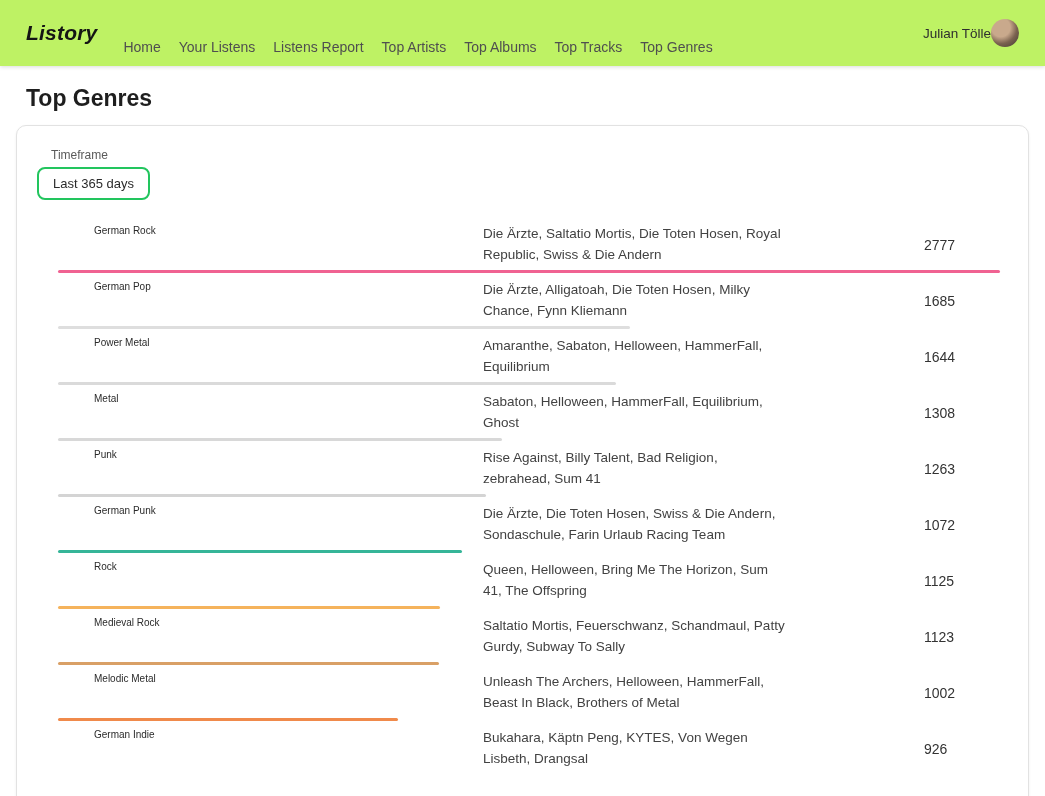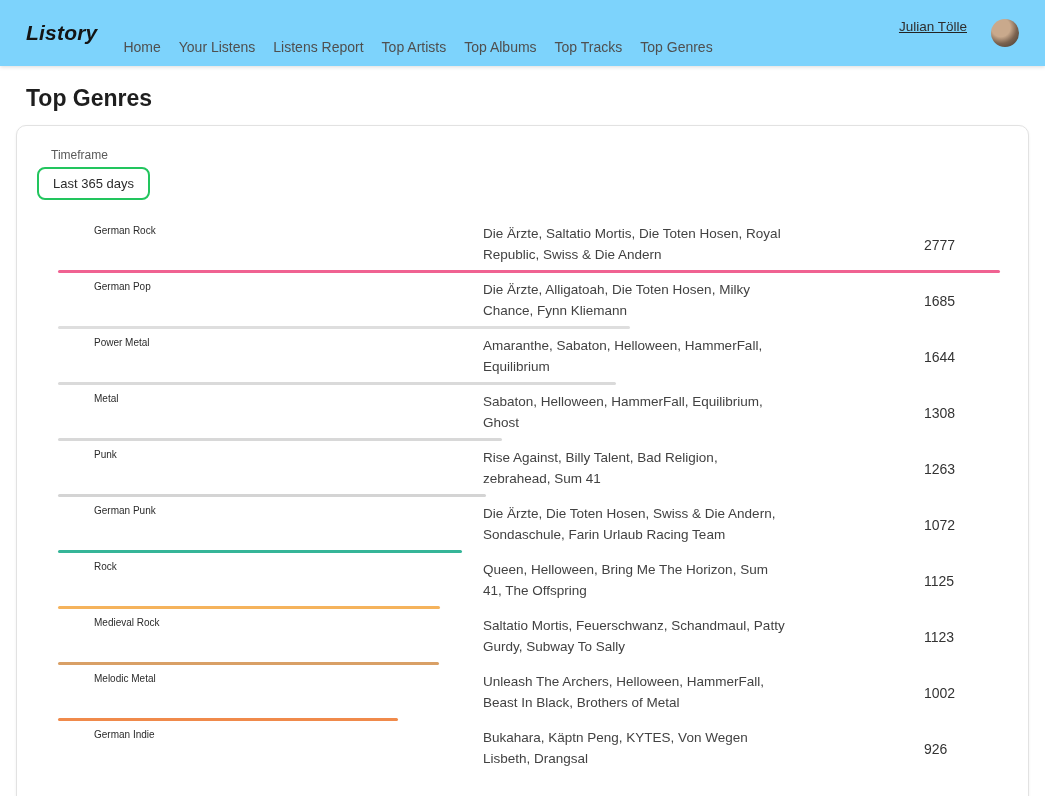--- a/index.html
+++ b/index.html
@@ -10,21 +10,21 @@
     font-family: "Liberation Sans", sans-serif;
     color: #222;
   }
 
   
   .topbar {
     height: 66px;
     display: flex;
     align-items: center;
     padding: 0 26px;
-    background: #7dd3fc;
+    background: #bef264;
     box-shadow: 0 1px 4px rgba(0,0,0,0.14);
     position: relative;
     z-index: 5;
   }
   .logo {
     font-style: italic;
     font-weight: 800;
     font-size: 21px;
     letter-spacing: 0.2px;
     color: #141414;
@@ -32,21 +32,21 @@
     cursor: pointer;
   }
   .nav { display: flex; align-items: center; gap: 18px; flex: 1; }
   .nav-item {
     font-size: 14px;
     color: #4f4f4f;
     cursor: pointer;
     white-space: nowrap;
     margin-top: 28px;
   }
-  .user-area { display: flex; gap: 24px; text-decoration: underline; }
+  .user-area { display: flex; align-items: center; gap: 0; }
   .user-name { font-size: 13.5px; color: #2e2e2e; }
   .avatar {
     width: 28px; height: 28px;
     border-radius: 50%;
     background: radial-gradient(circle at 35% 30%, #c9a98c 0 35%, #7b6350 60%, #3c3530 100%);
     cursor: pointer;
     flex: 0 0 auto;
   }
 
   

